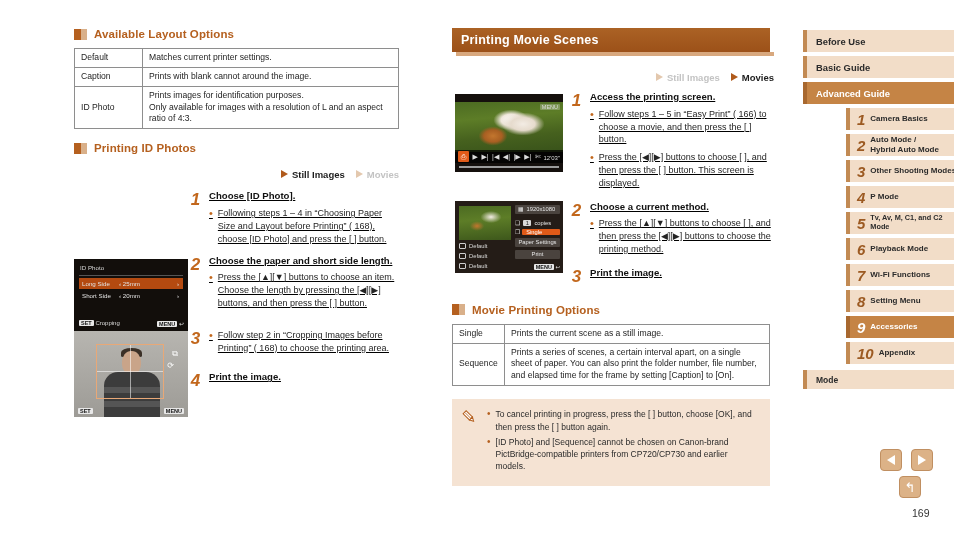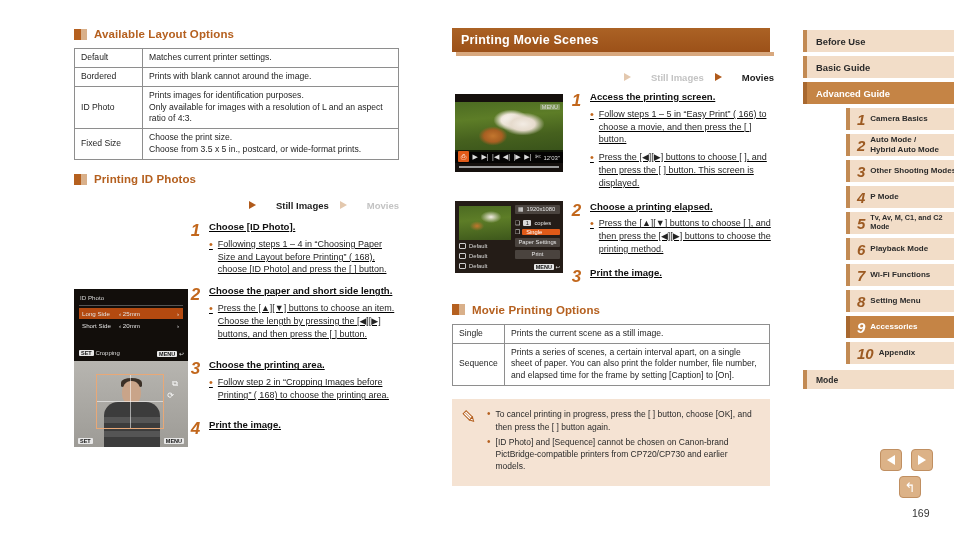--- a/index.html
+++ b/index.html
@@ -44,21 +44,21 @@
   }
 
   
   .media-row {
     display: flex; justify-content: flex-end; align-items: center;
     gap: 11px;
     font-size: 9.5px; font-weight: bold;
     margin-top: 14px;
     height: 12px;
   }
-  .media-item { display: flex; align-items: center; gap: 20px; }
+  .media-item { display: flex; align-items: center; gap: 4px; }
   .tri {
     width: 0; height: 0;
     border-top: 4.5px solid transparent;
     border-bottom: 4.5px solid transparent;
     border-left: 7px solid #b05a1b;
   }
   .tri.off { border-left-color: #e3c8ae; }
   .media-item.off .lbl { color: #c3c3c3; }
   .lbl { color: #1d1d1d; }
 
@@ -321,32 +321,27 @@
       <span class="txt">Available Layout Options</span>
     </div>
 
     <table class="opts">
       <tbody>
         <tr>
           <td class="k">Default</td>
           <td>Matches current printer settings.</td>
         </tr>
         <tr>
-          <td class="k">Bordered</td>
+          <td class="k">Caption</td>
           <td>Prints with blank cannot around the image.</td>
         </tr>
         <tr>
           <td class="k">ID Photo</td>
           <td style="white-space:pre-line">Prints images for identification purposes.
 Only available for images with a resolution of L and an aspect ratio of 4:3.</td>
-        </tr>
-        <tr>
-          <td class="k">Fixed Size</td>
-          <td style="white-space:pre-line">Choose the print size.
-Choose from 3.5 x 5 in., postcard, or wide-format prints.</td>
         </tr>
       </tbody>
     </table>
 
     <div style="height:13px"></div>
 
     <div class="sub-head">
       <span class="sq">
           <i></i>
           <i></i>
@@ -429,21 +424,20 @@
         <div class="foot">
           <span class="tagset">SET</span>
           <span class="tagset">MENU</span>
         </div>
       </div>
 
       <div class="steps" style="padding-left:115px;">
         <div class="step">
           <div class="num">3</div>
           <div class="step-body">
-            <div class="step-title">Choose the printing area.</div>
             <div class="bullet">
               <span class="dot">•</span>
               <span>Follow step 2 in “Cropping Images before Printing” (&nbsp;168) to choose the printing area.</span>
             </div>
           </div>
         </div>
         <div class="step" style="margin-top:12px">
           <div class="num">4</div>
           <div class="step-body">
             <div class="step-title">Print the image.</div>
@@ -540,21 +534,21 @@
         </div>
         <div class="mnu">
           <span class="tagset">MENU</span> ↩
         </div>
       </div>
 
       <div class="steps" style="padding-left:118px;">
         <div class="step">
           <div class="num">2</div>
           <div class="step-body">
-            <div class="step-title">Choose a printing elapsed.</div>
+            <div class="step-title">Choose a current method.</div>
             <div class="bullet">
               <span class="dot">•</span>
               <span>Press the [▲][▼] buttons to choose [&nbsp;], and then press the [◀][▶] buttons to choose the printing method.</span>
             </div>
           </div>
         </div>
         <div class="step" style="margin-top:6px">
           <div class="num">3</div>
           <div class="step-body">
             <div class="step-title">Print the image.</div>

